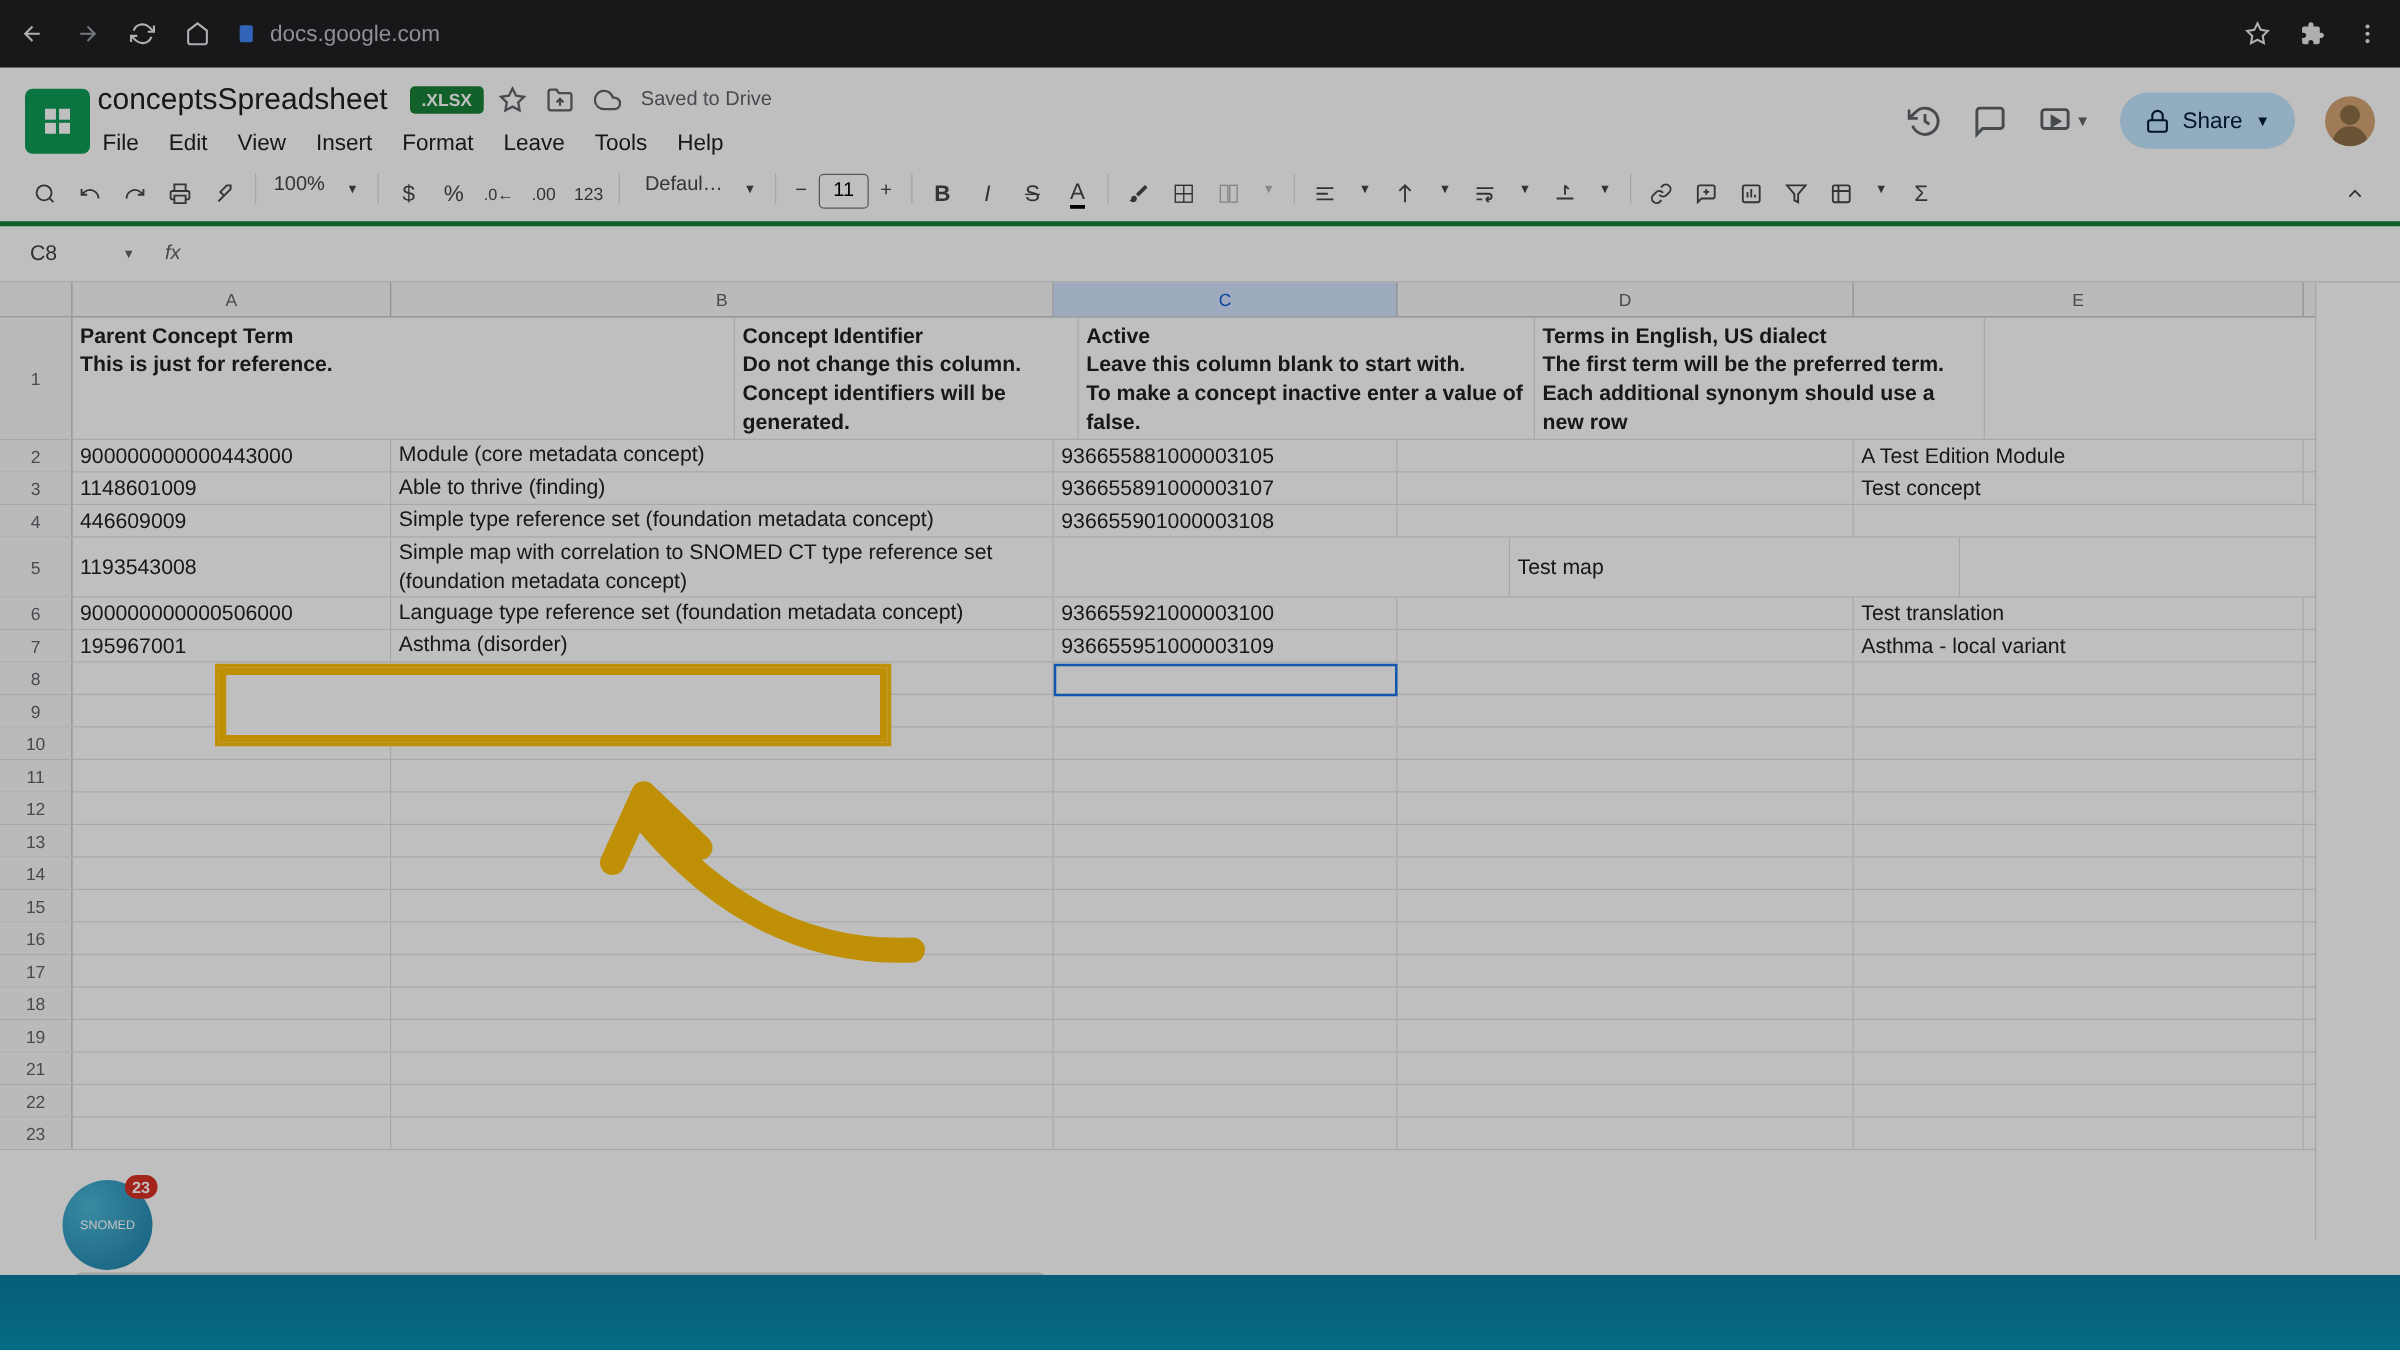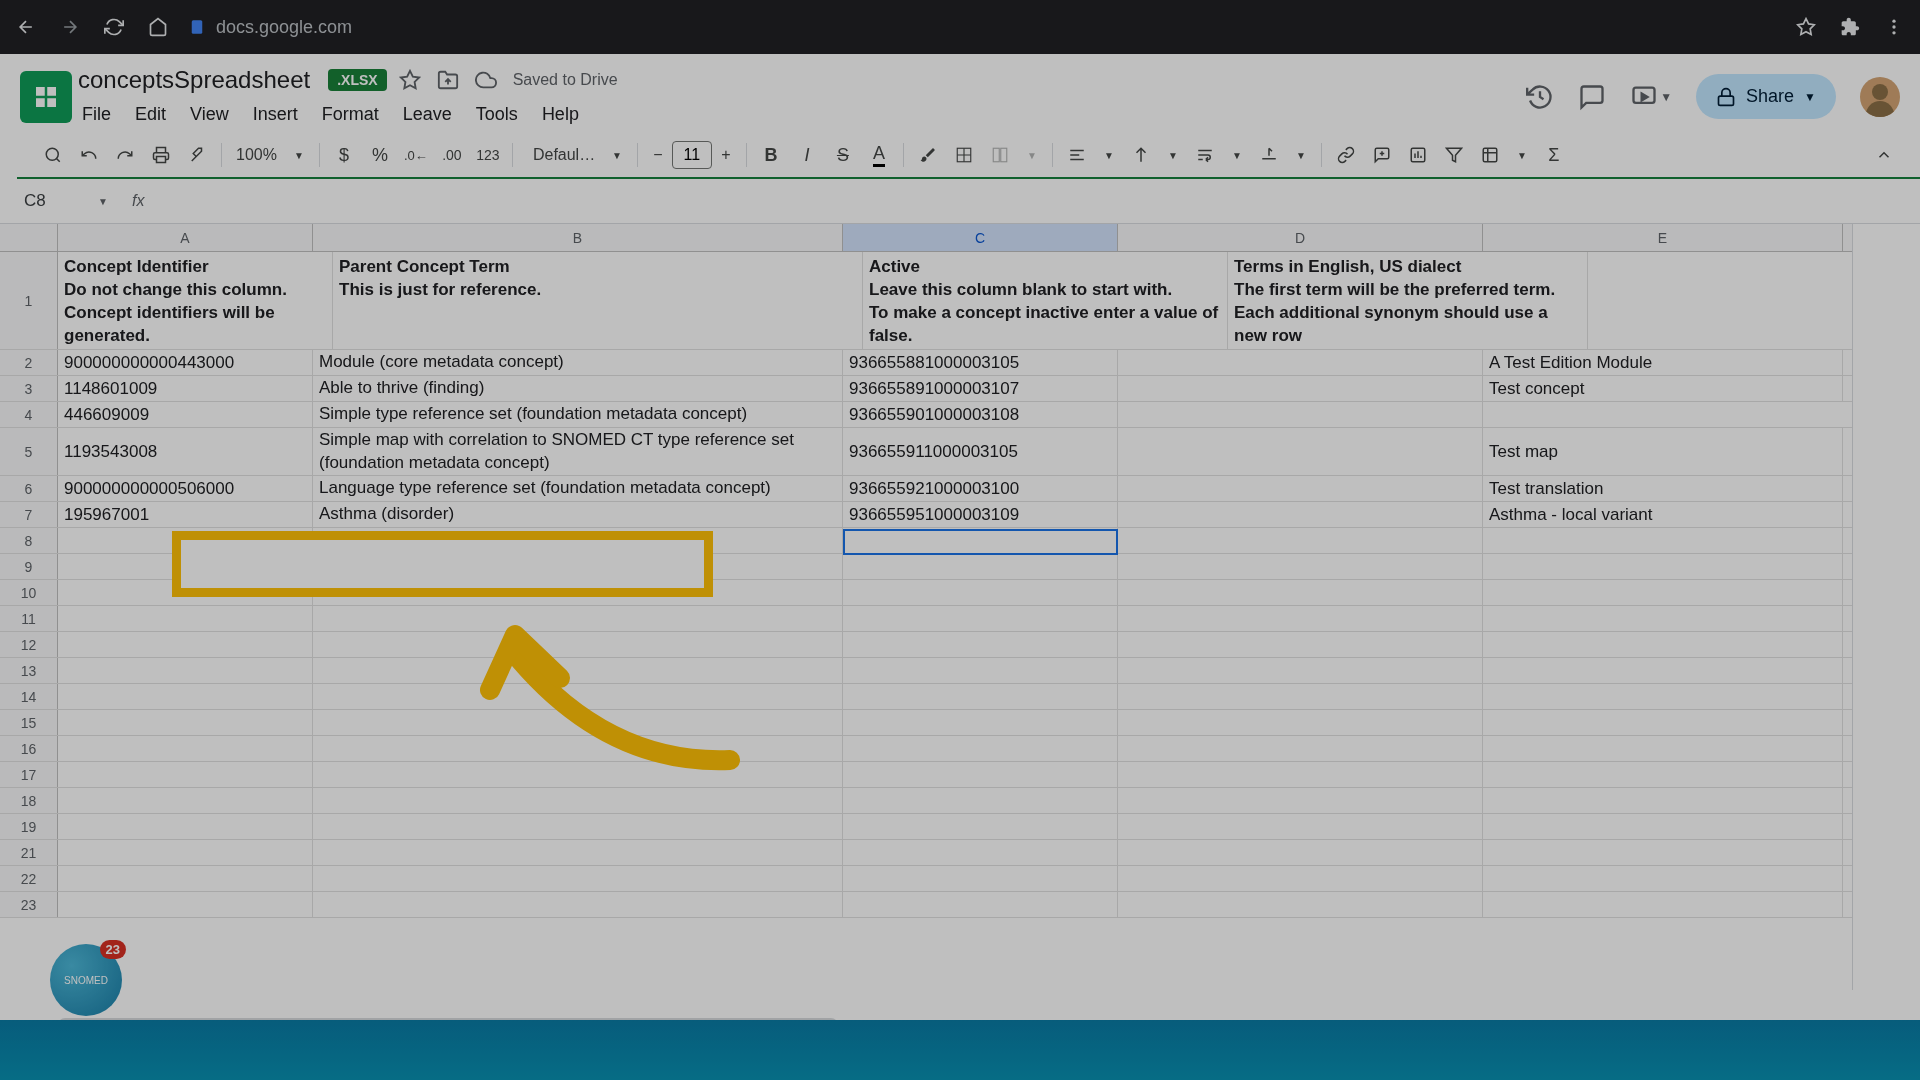--- a/index.html
+++ b/index.html
@@ -24,21 +24,21 @@
 .badge { background: #188038; color: #fff; font-size: 14px; font-weight: bold; padding: 3px 9px; border-radius: 4px; }
 .title-icons { display: flex; gap: 16px; color: #5f6368; align-items: center; }
 .saved { color: #5f6368; font-size: 16px; }
 .menu-bar { display: flex; gap: 4px; margin-top: 4px; }
 .menu-item { padding: 4px 10px; color: #202124; font-size: 18px; cursor: pointer; border-radius: 4px; }
 .header-right { display: flex; align-items: center; gap: 24px; }
 .header-icon { width: 28px; height: 28px; color: #5f6368; cursor: pointer; }
 .share-btn { display: flex; align-items: center; gap: 10px; background: #c2e7ff; padding: 12px 20px; border-radius: 40px; font-size: 18px; cursor: pointer; color: #001d35; }
 .avatar { width: 40px; height: 40px; border-radius: 50%; background: #d4a574; overflow: hidden; }
 
-.toolbar { display: flex; align-items: center; padding: 6px 20px; gap: 4px; border-bottom: 2px solid #15803d; margin-left: 17px; }
+.toolbar { display: flex; align-items: flex-start; padding: 6px 20px; gap: 4px; border-bottom: 4px solid #15803d; }
 .tb-btn { width: 32px; height: 32px; display: flex; align-items: center; justify-content: center; color: #444746; cursor: pointer; border-radius: 4px; font-size: 18px; }
 .tb-sep { width: 1px; height: 24px; background: #dadce0; margin: 0 4px; }
 .zoom { font-size: 16px; color: #444746; padding: 0 6px; }
 .font-sel { font-size: 16px; color: #444746; padding: 0 12px; width: 80px; }
 .font-size { display: flex; align-items: center; gap: 2px; }
 .fs-input { width: 40px; height: 28px; border: 1px solid #747775; text-align: center; font-size: 16px; border-radius: 4px; }
 .tb-small { width: 24px; height: 24px; display: flex; align-items: center; justify-content: center; cursor: pointer; color: #444746; }
 .tb-right { margin-left: auto; }
 .text-color-underline { border-bottom: 3px solid #000; }
 
@@ -358,32 +358,32 @@
         <div class="row-header-spacer"></div>
         <div class="col-header col-a">A</div>
         <div class="col-header col-b">B</div>
         <div class="col-header col-c selected">C</div>
         <div class="col-header col-d">D</div>
         <div class="col-header col-e">E</div>
       </div>
       <div class="rows" id="rows-container">
         <div class="row row-h1">
           <div class="row-num">1</div>
+          <div class="cell col-b header-cell">
+            <div class="cell-content">
+                <div class="cell-title">Parent Concept Term</div>
+                <div>This is just for reference.</div>
+              </div>
+          </div>
           <div class="cell col-c header-cell">
             <div class="cell-content">
                 <div class="cell-title">Concept Identifier</div>
                 <div>Do not change this column.</div>
                 <div>Concept identifiers will be</div>
                 <div>generated.</div>
-              </div>
-          </div>
-          <div class="cell col-b header-cell">
-            <div class="cell-content">
-                <div class="cell-title">Parent Concept Term</div>
-                <div>This is just for reference.</div>
               </div>
           </div>
           <div class="cell col-d header-cell">
             <div class="cell-content">
                 <div class="cell-title">Active</div>
                 <div>Leave this column blank to start with.</div>
                 <div>To make a concept inactive enter a value of</div>
                 <div>false.</div>
               </div>
           </div>
@@ -424,21 +424,20 @@
             </div>
             <div class="cell col-c">936655901000003108</div>
             <div class="cell col-d"></div>
           </div>
           <div class="row row-2line">
             <div class="row-num">5</div>
             <div class="cell col-a">1193543008</div>
             <div class="cell col-b">
               <div class="cell-content">Simple map with correlation to SNOMED CT type reference set (foundation metadata concept)</div>
             </div>
-            <div class="cell col-c">936655911000003105</div>
             <div class="cell col-d"></div>
             <div class="cell col-e">Test map</div>
           </div>
           <div class="row row-std">
             <div class="row-num">6</div>
             <div class="cell col-a">900000000000506000</div>
             <div class="cell col-b">
               <div class="cell-content">Language type reference set (foundation metadata concept)</div>
             </div>
             <div class="cell col-c">936655921000003100</div>

